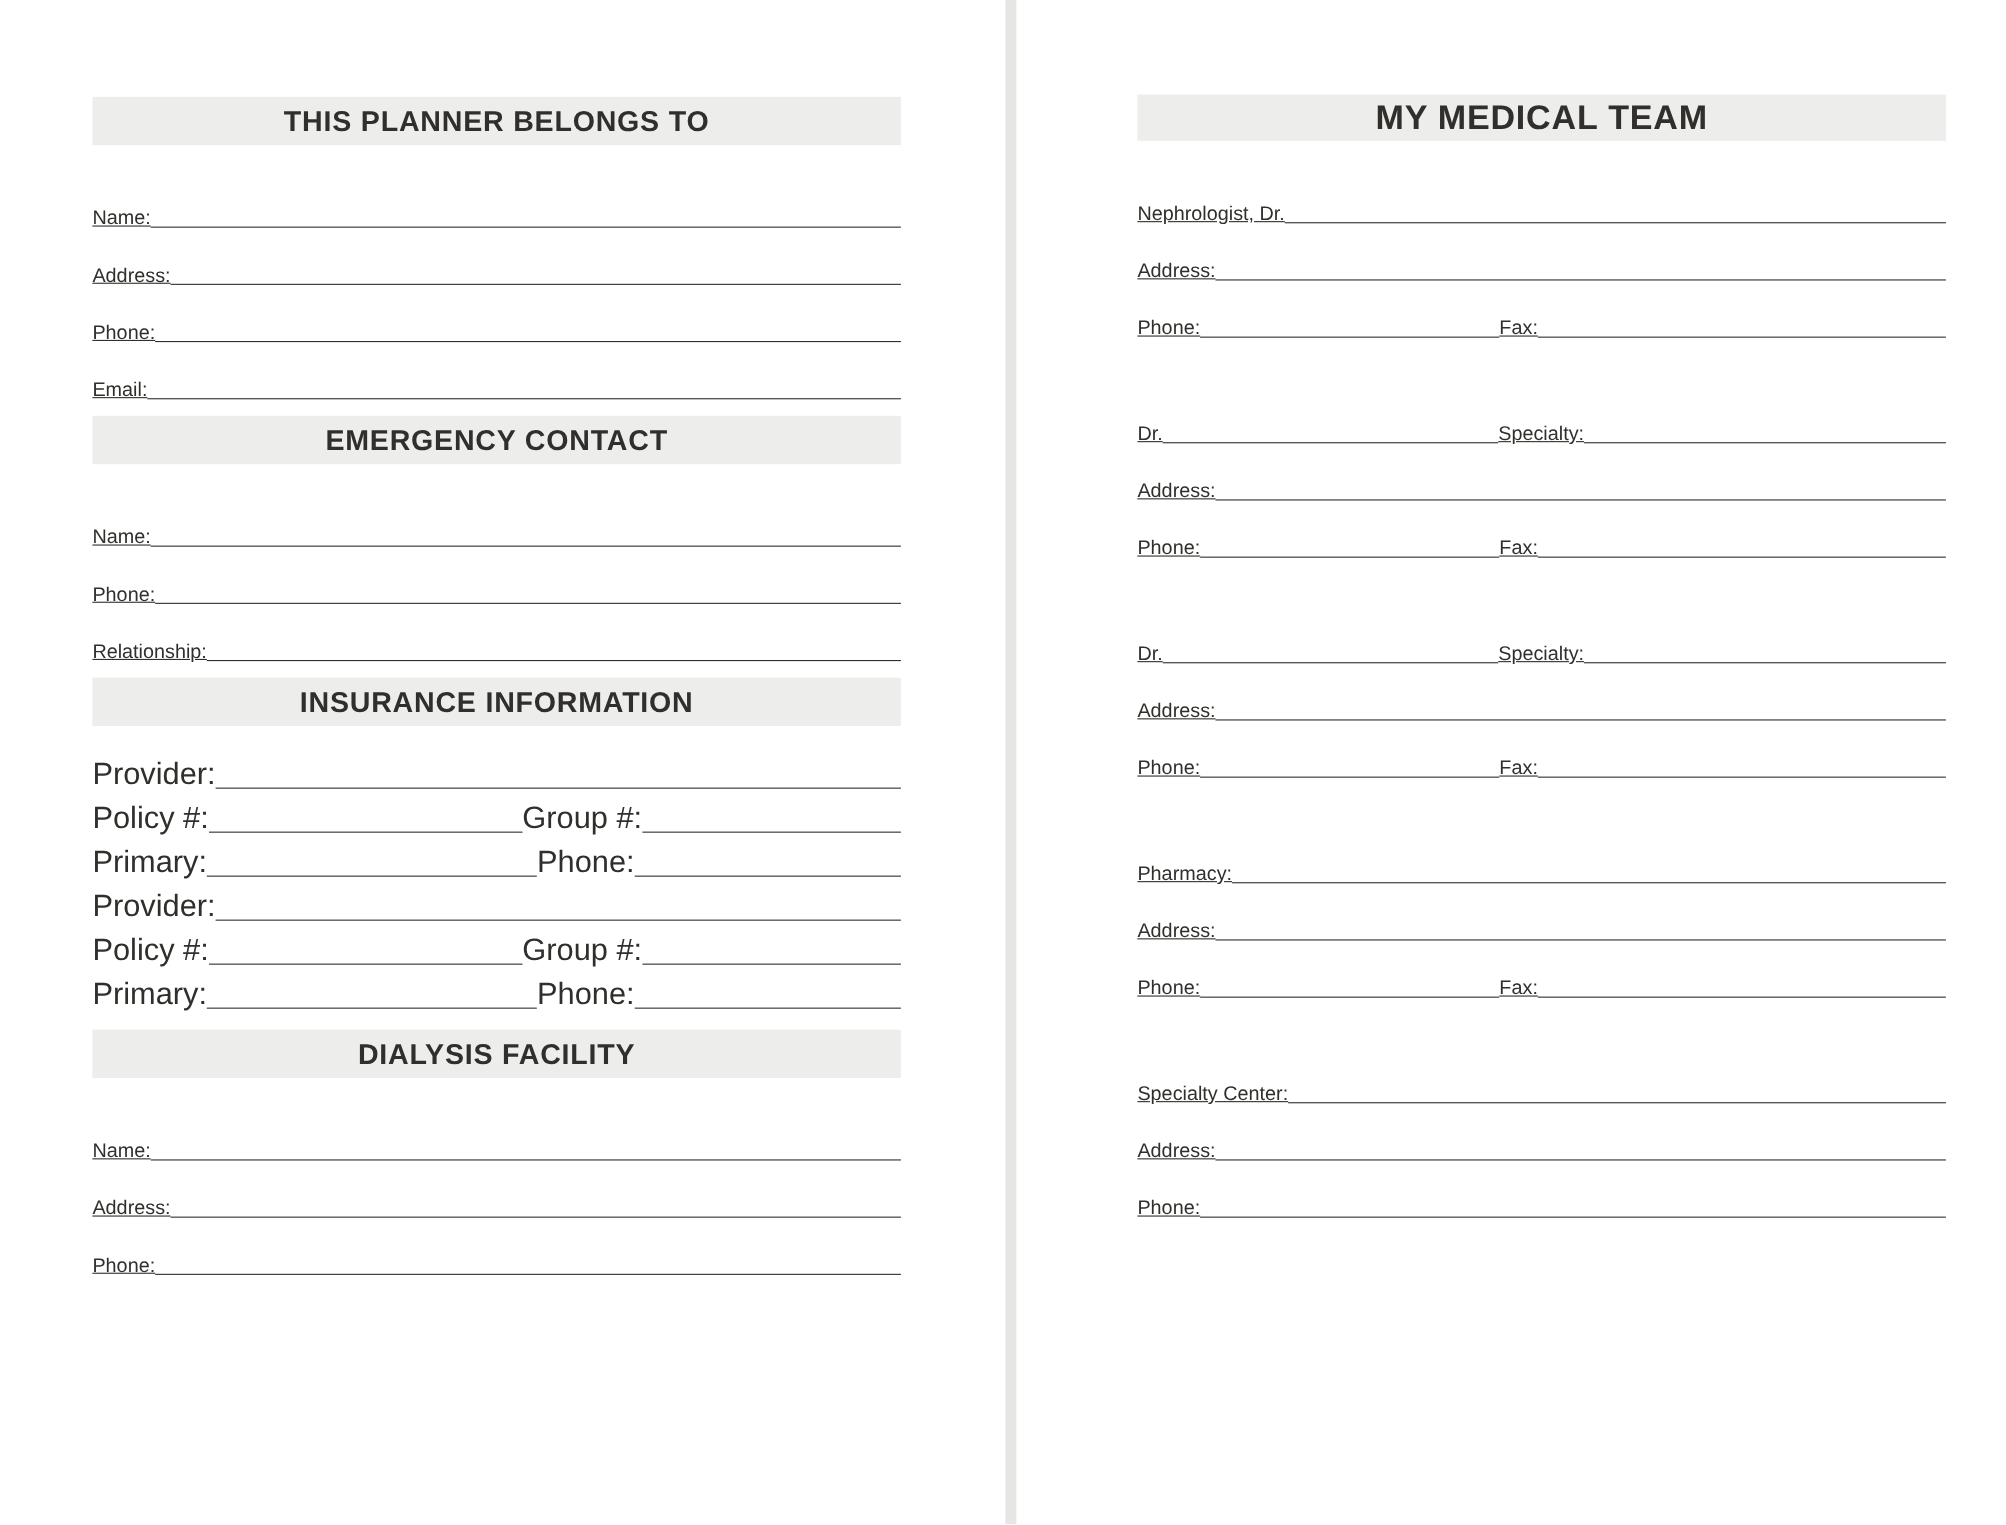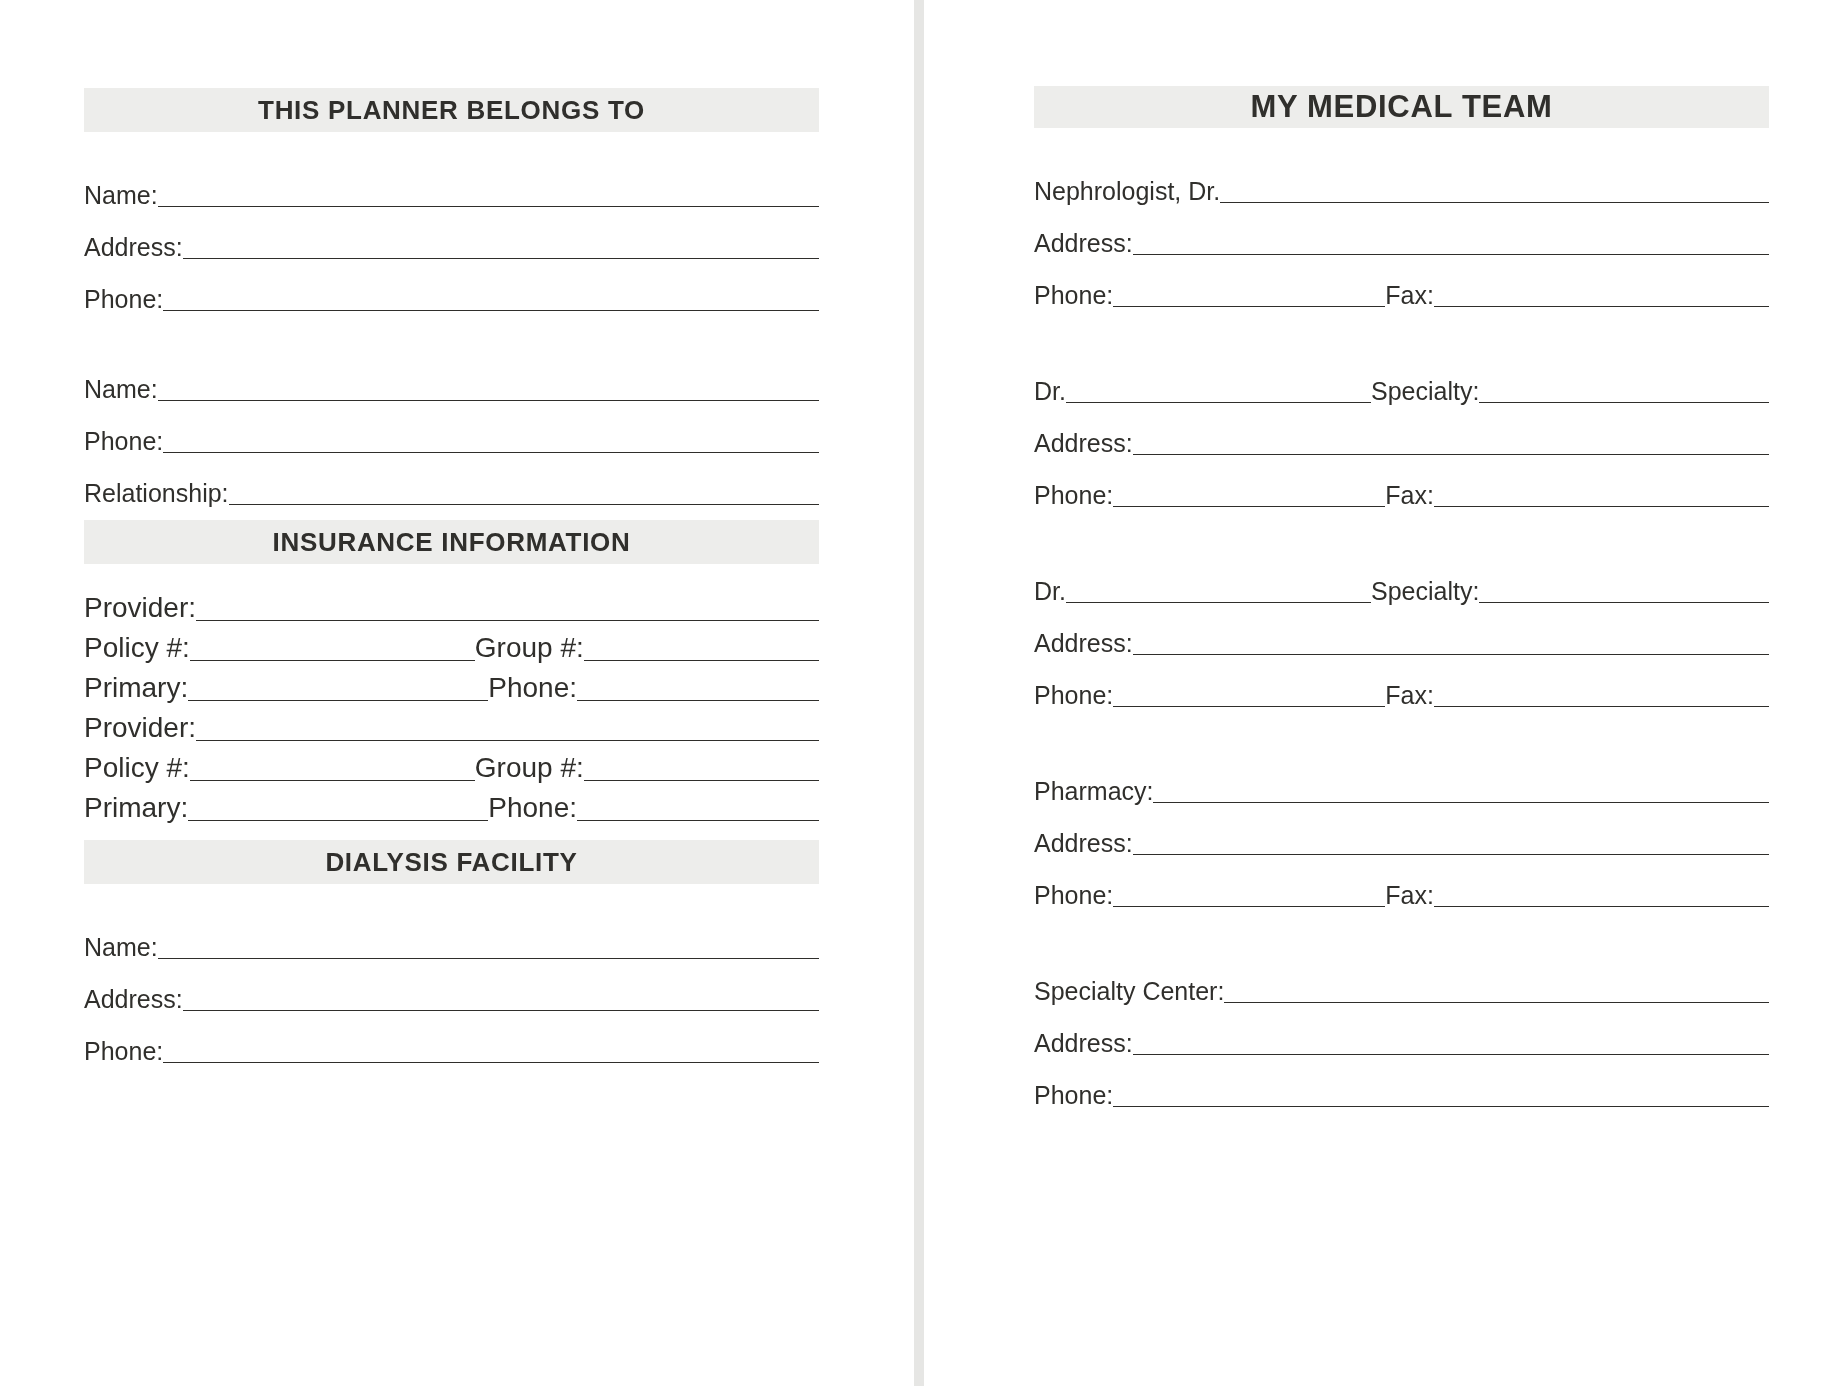--- a/index.html
+++ b/index.html
@@ -56,24 +56,25 @@
     font-size: 31px;
   }
 
   
   .row {
     display: flex;
     align-items: flex-end;
     width: 735px;
   }
   .lbl {
-    font-size: 25px;
+    font-size: 18px;
     line-height: 1.05;
     white-space: nowrap;
     padding-bottom: 2px;
+    text-decoration: underline;
   }
   .lbl-sm {
     font-size: 28px;
     line-height: 1.05;
     white-space: nowrap;
     padding-bottom: 2px;
   }
   .rule {
     flex: 1 1 auto;
     border-bottom: 1.6px solid #2f2e2b;
@@ -114,23 +115,28 @@
         <span class="rule"></span>
       </div>
       <div class="row r-big">
         <span class="lbl">Address:</span>
         <span class="rule"></span>
       </div>
       <div class="row r-big">
         <span class="lbl">Phone:</span>
         <span class="rule"></span>
       </div>
+      <div class="row r-big">
+        <span class="lbl">Email:</span>
+        <span class="rule"></span>
+      </div>
 
       <div class="gap-12"></div>
 
+      <div class="band band-left">EMERGENCY CONTACT</div>
       <div class="gap-26"></div>
 
       <div class="row r-big">
         <span class="lbl">Name:</span>
         <span class="rule"></span>
       </div>
       <div class="row r-big">
         <span class="lbl">Phone:</span>
         <span class="rule"></span>
       </div>

